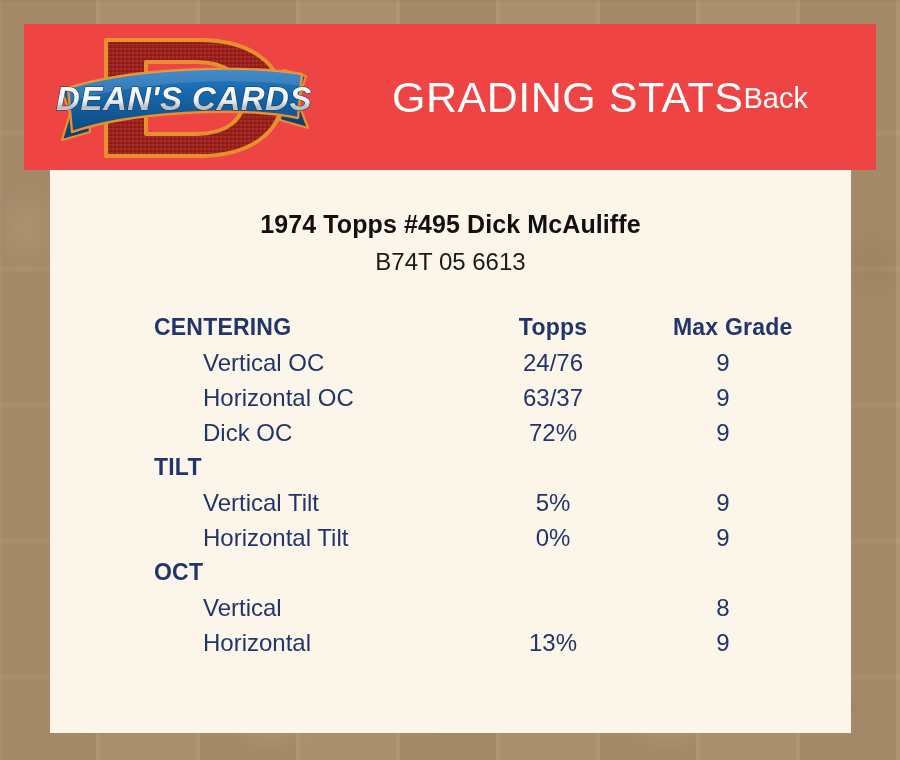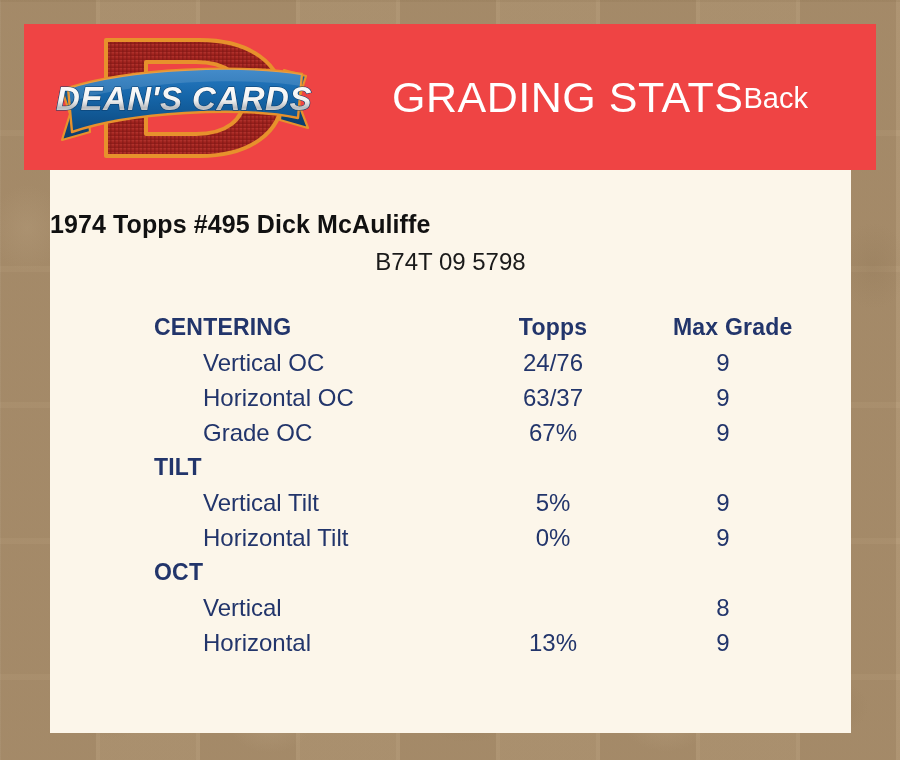--- a/index.html
+++ b/index.html
@@ -111,20 +111,21 @@
     height: 563px;
     background: #fcf6ea;
     z-index: 2;
   }
 
   #card-title {
     position: absolute;
     left: 0;
     top: 40px;
     width: 100%;
+    text-align: center;
     font-size: 25px;
     font-weight: bold;
     color: #111111;
     letter-spacing: 0.1px;
   }
   #card-serial {
     position: absolute;
     left: 0;
     top: 78px;
     width: 100%;
@@ -243,41 +244,41 @@
   <div id="header-titles">
     <div id="title-main">GRADING STATS</div>
     <div id="title-sub">Back</div>
   </div>
 
 </div>
 
 <div id="panel">
 
   <div id="card-title">1974 Topps #495 Dick McAuliffe</div>
-  <div id="card-serial">B74T 09 5798</div>
+  <div id="card-serial">B74T 05 6613</div>
 
   <div id="stats-table">
       <div class="srow section header">
         <div class="lbl">CENTERING</div>
         <div class="col-value">Topps</div>
         <div class="col-grade">Max Grade</div>
       </div>
       <div class="srow item">
         <div class="lbl">Vertical OC</div>
         <div class="col-value">24/76</div>
         <div class="col-grade">9</div>
       </div>
       <div class="srow item">
         <div class="lbl">Horizontal OC</div>
         <div class="col-value">63/37</div>
         <div class="col-grade">9</div>
       </div>
       <div class="srow item">
-        <div class="lbl">Grade OC</div>
-        <div class="col-value">67%</div>
+        <div class="lbl">Dick OC</div>
+        <div class="col-value">72%</div>
         <div class="col-grade">9</div>
       </div>
       <div class="srow section">
         <div class="lbl">TILT</div>
         <div class="col-value"></div>
         <div class="col-grade"></div>
       </div>
       <div class="srow item">
         <div class="lbl">Vertical Tilt</div>
         <div class="col-value">5%</div>

